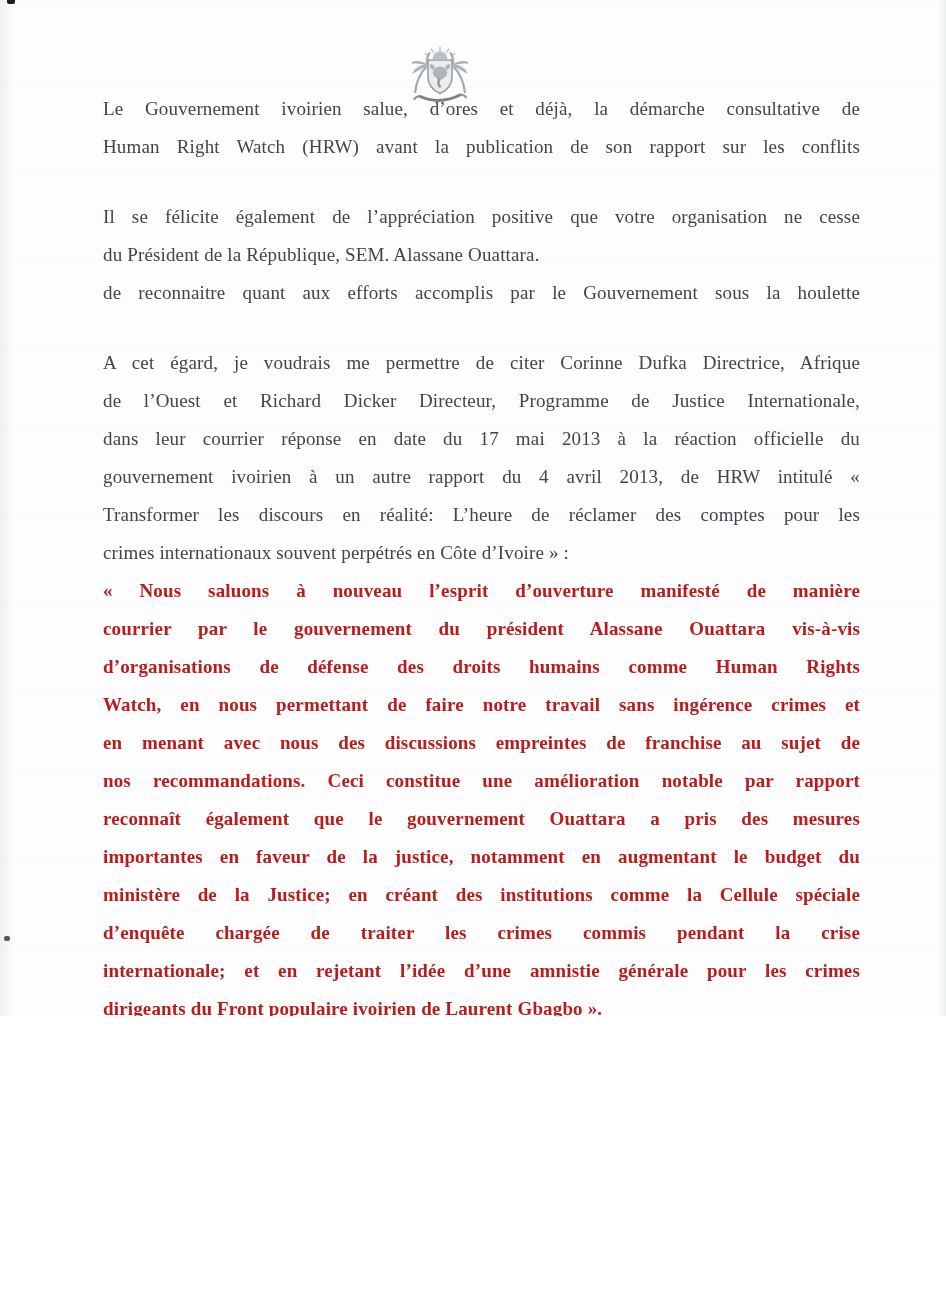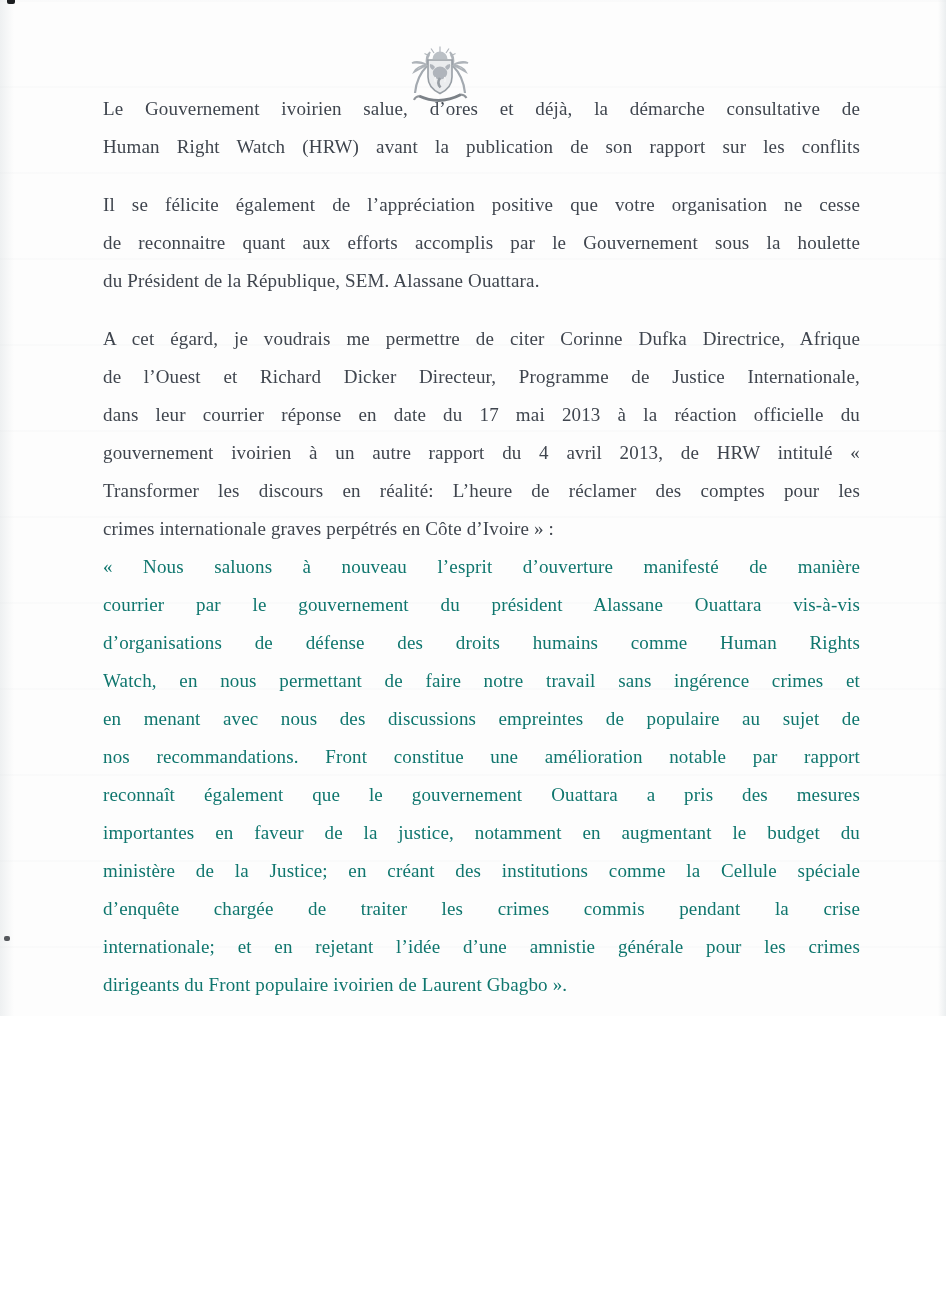--- a/index.html
+++ b/index.html
@@ -32,22 +32,22 @@
     position: absolute;
     left: 103px; top: 90px;
     width: 757px;
     color: #3f454e;
     font-size: 19px;
     line-height: 38px;
     letter-spacing: 0.15px;
     filter: blur(0.2px);
   }
   .para { margin: 0; }
-  .para.gap { margin-top: 20px; }
-  .para.bold { font-weight: 400; color: #0f766e; }
+  .para.gap { margin-top: 32px; }
+  .para.bold { font-weight: 700; color: #b91c1c; }
   .line { text-align: justify; text-align-last: justify; }
   .line.last { text-align-last: left; }
   .page-number {
     position: absolute;
     left: 793px; top: 1205px;
     font-size: 18px;
     color: #4a4f55;
     filter: blur(0.2px);
   }
   
@@ -112,38 +112,38 @@
     <path d="M25,50 q-4,1 -5,4 M67,48.5 q4,0.5 5.5,3.5" stroke="#84898f" stroke-width="2" fill="none"></path>
   </svg>
 
   <div class="doc-body">
       <div class="para">
         <div class="line">Le Gouvernement ivoirien salue, d’ores et déjà, la démarche consultative de</div>
         <div class="line">Human Right Watch (HRW) avant la publication de son rapport sur les conflits</div>
       </div>
       <div class="para gap">
         <div class="line">Il se félicite également de l’appréciation positive que votre organisation ne cesse</div>
+        <div class="line last">du Président de la République, SEM. Alassane Ouattara.</div>
         <div class="line">de reconnaitre quant aux efforts accomplis par le Gouvernement sous la houlette</div>
-        <div class="line last">du Président de la République, SEM. Alassane Ouattara.</div>
       </div>
       <div class="para gap">
         <div class="line">A cet égard, je voudrais me permettre de citer Corinne Dufka Directrice, Afrique</div>
         <div class="line">de l’Ouest et Richard Dicker Directeur, Programme de Justice Internationale,</div>
         <div class="line">dans leur courrier réponse en date du 17 mai 2013 à la réaction officielle du</div>
         <div class="line">gouvernement ivoirien à un autre rapport du 4 avril 2013, de HRW intitulé «</div>
         <div class="line">Transformer les discours en réalité: L’heure de réclamer des comptes pour les</div>
-        <div class="line last">crimes internationale graves perpétrés en Côte d’Ivoire » :</div>
+        <div class="line last">crimes internationaux souvent perpétrés en Côte d’Ivoire » :</div>
       </div>
       <div class="para bold">
         <div class="line">« Nous saluons à nouveau l’esprit d’ouverture manifesté de manière</div>
         <div class="line">courrier par le gouvernement du président Alassane Ouattara vis-à-vis</div>
         <div class="line">d’organisations de défense des droits humains comme Human Rights</div>
         <div class="line">Watch, en nous permettant de faire notre travail sans ingérence crimes et</div>
-        <div class="line">en menant avec nous des discussions empreintes de populaire au sujet de</div>
-        <div class="line">nos recommandations. Front constitue une amélioration notable par rapport</div>
+        <div class="line">en menant avec nous des discussions empreintes de franchise au sujet de</div>
+        <div class="line">nos recommandations. Ceci constitue une amélioration notable par rapport</div>
         <div class="line">reconnaît également que le gouvernement Ouattara a pris des mesures</div>
         <div class="line">importantes en faveur de la justice, notamment en augmentant le budget du</div>
         <div class="line">ministère de la Justice; en créant des institutions comme la Cellule spéciale</div>
         <div class="line">d’enquête chargée de traiter les crimes commis pendant la crise</div>
         <div class="line">internationale; et en rejetant l’idée d’une amnistie générale pour les crimes</div>
         <div class="line last">dirigeants du Front populaire ivoirien de Laurent Gbagbo ».</div>
         <div class="line">de la période postélectorale, laquelle avait été souvent proposée par des</div>
       </div>
     </div>
 

